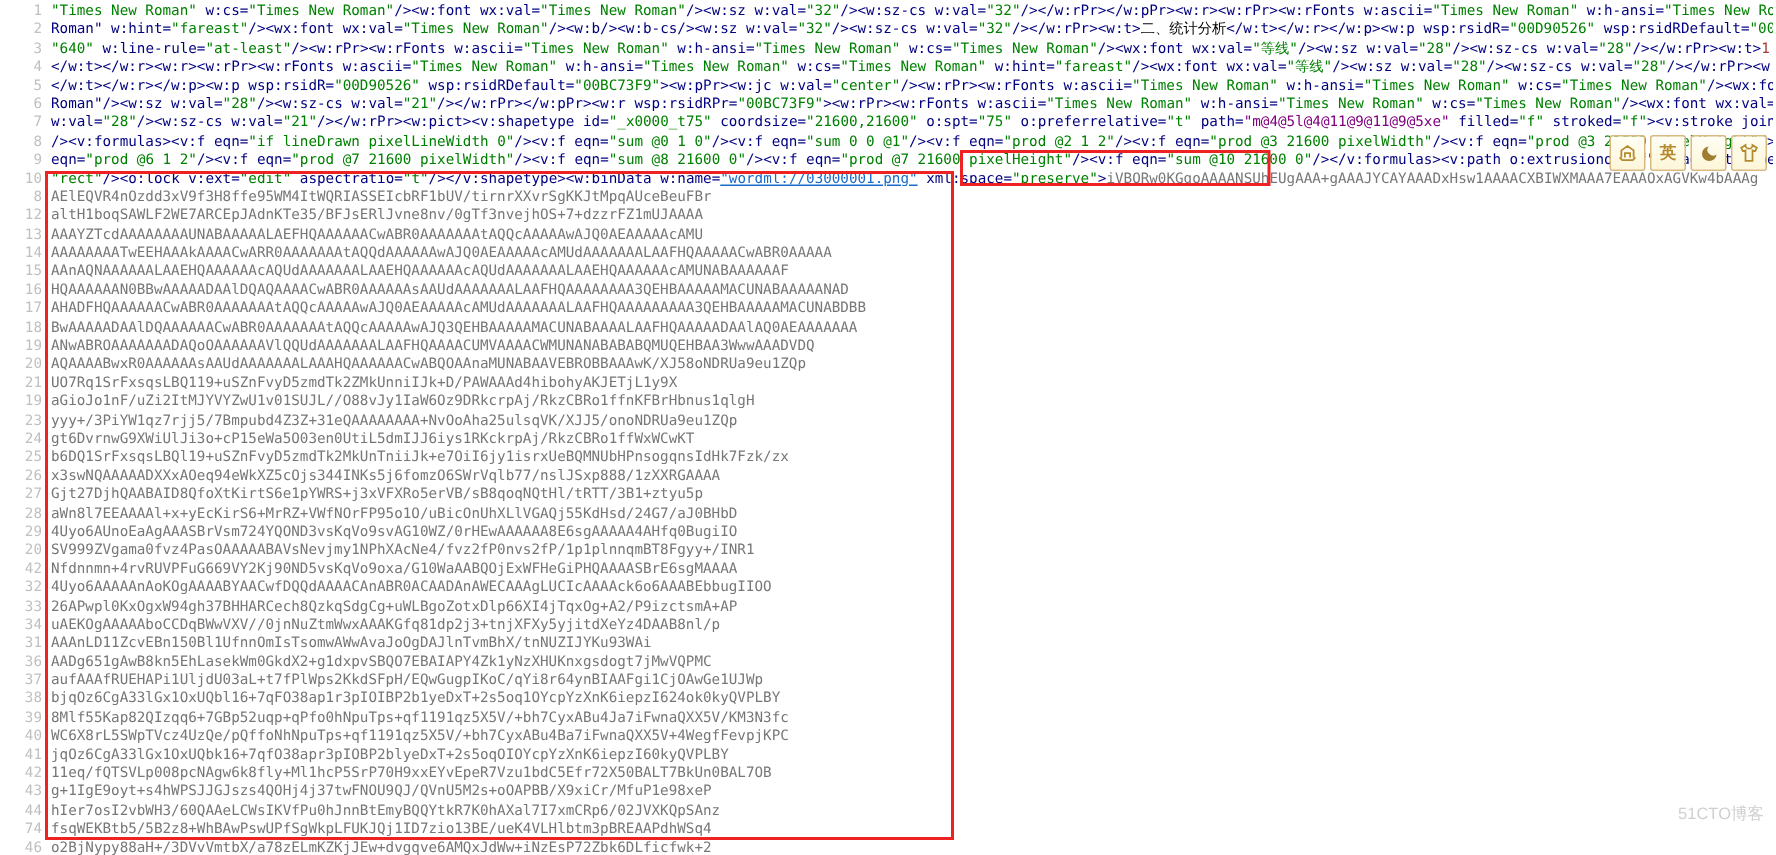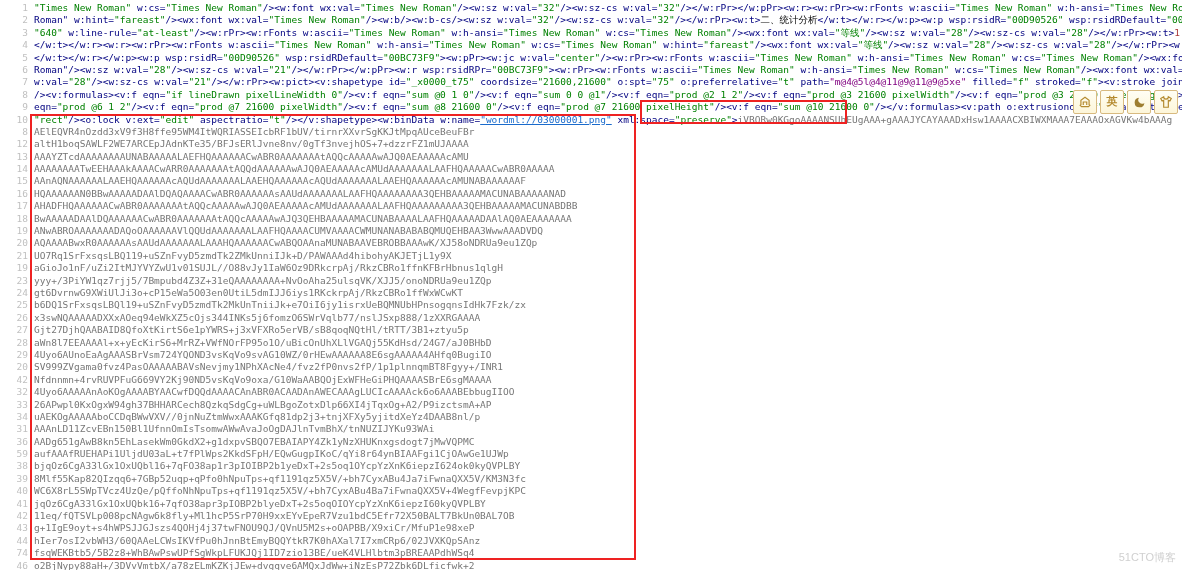--- a/index.html
+++ b/index.html
@@ -8,21 +8,21 @@
   .gutter div{height:12.4px}
   .code{flex:1;padding:2px 2px 0 2px;color:#333;white-space:pre;overflow:hidden;position:relative}
   .code .ln{height:12.4px;overflow:hidden;text-overflow:clip}
   .t{color:#000080}.v{color:#008000;}.cdata{color:#777}
   .purple{color:#800080}.red{color:#aa3a3a}.link{color:#1a6bcc;text-decoration:underline}
   .hlbox1{position:absolute;border:2px solid #ee2222;left:30px;top:114px;width:602px;height:442px;pointer-events:none}
   .hlbox2{position:absolute;border:2px solid #ee2222;left:640px;top:100px;width:203px;height:20px;pointer-events:none}
   .toolbar{position:absolute;right:6px;top:90px;display:flex;gap:3px}
   .tb{width:22px;height:22px;border:1px solid #d8ba80;border-radius:2px;background:linear-gradient(#fffef4,#fdf6d9);display:flex;align-items:center;justify-content:center;color:#b48a2f;font-size:11px;font-weight:600;cursor:pointer}
   .tb svg{display:block}
-  .watermark{position:absolute;right:8px;bottom:7px;font-size:11px;color:#d0d0d0;font-family:Arial,sans-serif}
+  .watermark{position:absolute;right:8px;bottom:21px;font-size:11px;color:#d0d0d0;font-family:Arial,sans-serif}
   .cjk{color:#000}
 </style>
 </head>
 <body>
 
 <div class="editor">
   <div class="gutter" id="gutter">
       <div>1</div>
       <div>2</div>
       <div>3</div>
@@ -52,21 +52,21 @@
       <div>27</div>
       <div>28</div>
       <div>29</div>
       <div>20</div>
       <div>42</div>
       <div>32</div>
       <div>33</div>
       <div>34</div>
       <div>31</div>
       <div>36</div>
-      <div>59</div>
+      <div>37</div>
       <div>38</div>
       <div>39</div>
       <div>40</div>
       <div>41</div>
       <div>42</div>
       <div>43</div>
       <div>44</div>
       <div>74</div>
       <div>46</div>
     </div>

